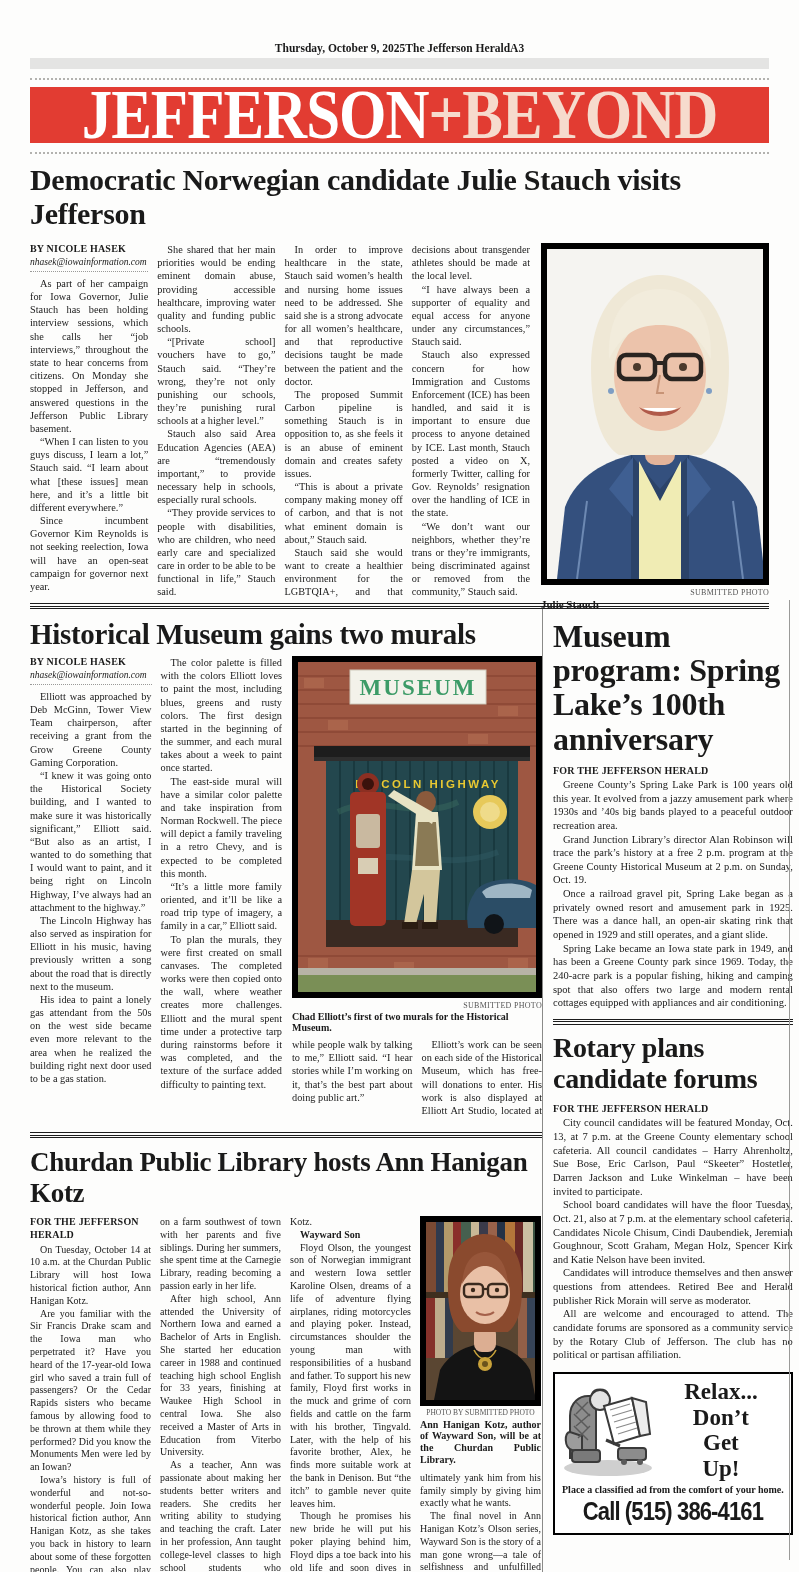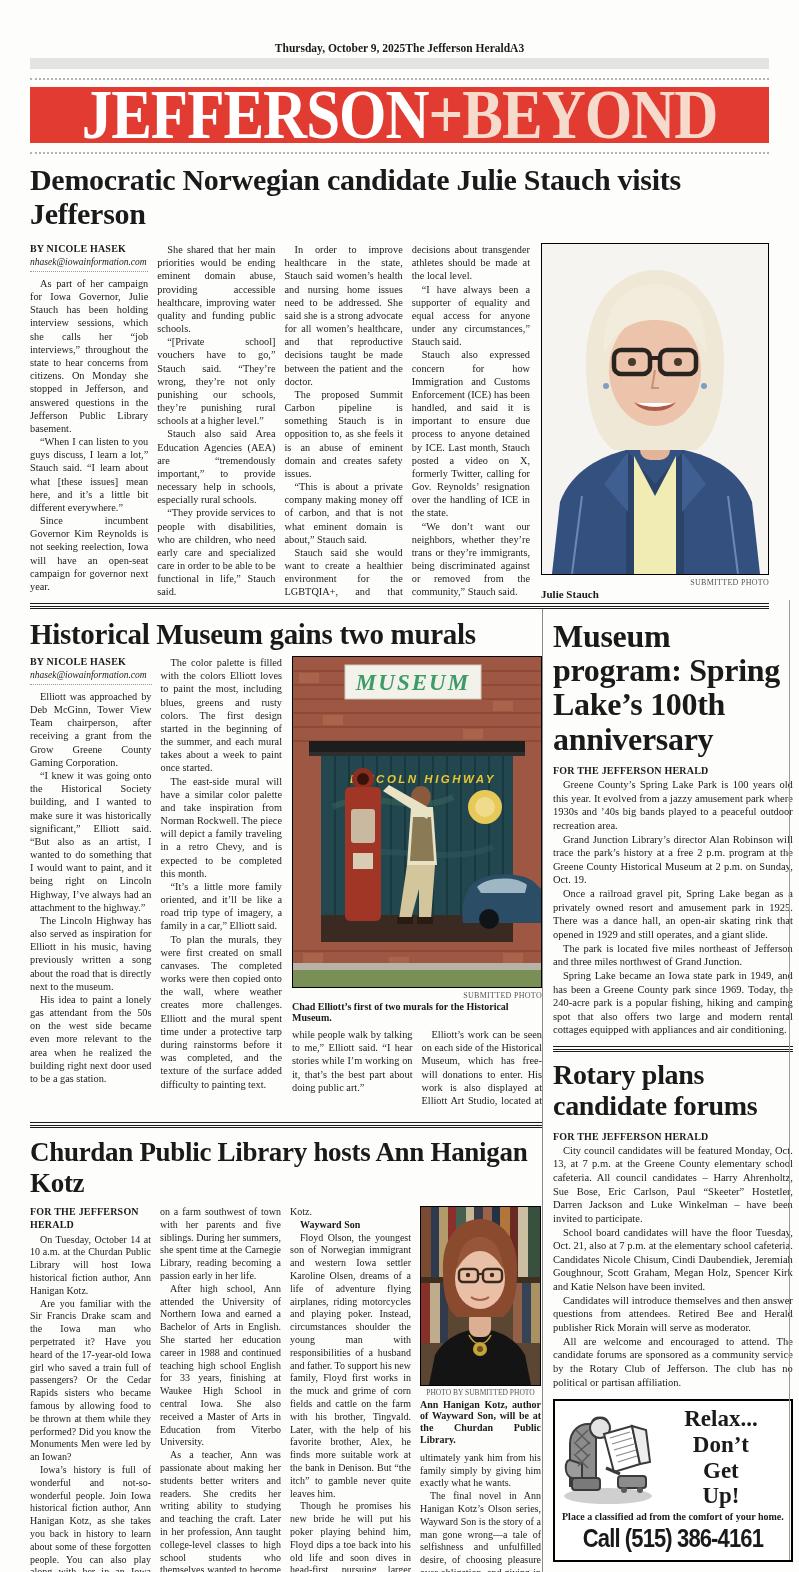--- a/index.html
+++ b/index.html
@@ -37,21 +37,21 @@
   .subhead { font-weight:bold; }
   .cols4 { column-count:4; column-gap:9px; }
   .cols2 { column-count:2; column-gap:9px; }
   
   .rule3 { height:6px; border-top:1.5px solid #1c1c1c; border-bottom:1.5px solid #1c1c1c;
            background:linear-gradient(#1c1c1c,#1c1c1c) center/100% 1px no-repeat; }
   
   .art1-row { margin-top:12px; display:flex; gap:11px; height:360px; }
   .art1-cols { width:500px; height:360px; }
   .art1-photo { width:228px; }
-  .photo-frame { border:1px solid #000000; background:#7dd3fc; overflow:hidden;font-style:italic; }
+  .photo-frame { border:6px solid #000000; background:#7dd3fc; overflow:hidden; }
   .credit { font-size:8px; color:#555; text-align:right; margin-top:3px; letter-spacing:.3px; }
   .caption { font-size:11px; font-weight:bold; margin-top:1px; line-height:1.15; }
   
   .split { display:flex; margin-top:0; }
   .main-left { width:512px; }
   .sidebar { flex:1; border-left:1px solid #8a8a88; margin-left:0; padding-left:10px; }
   
   .murals-head { margin-top:9px; margin-bottom:5px; font-size:29px; }
   .murals-row { display:flex; gap:10px; }
   .murals-cols { width:252px; height:442px; }
@@ -371,21 +371,20 @@
       </div>
     </div>
 
     <div class="sidebar">
       <h2 class="headline-side side-head1">Museum program: Spring Lake’s 100th anniversary</h2>
       <div class="side-byline">FOR THE JEFFERSON HERALD</div>
       <div class="side-body">
           <p class="para">Greene County’s Spring Lake Park is 100 years old this year. It evolved from a jazzy amusement park where 1930s and ’40s big bands played to a peaceful outdoor recreation area.</p>
           <p class="para">Grand Junction Library’s director Alan Robinson will trace the park’s history at a free 2 p.m. program at the Greene County Historical Museum at 2 p.m. on Sunday, Oct. 19.</p>
           <p class="para">Once a railroad gravel pit, Spring Lake began as a privately owned resort and amusement park in 1925. There was a dance hall, an open-air skating rink that opened in 1929 and still operates, and a giant slide.</p>
-          <p class="para">The park is located five miles northeast of Jefferson and three miles northwest of Grand Junction.</p>
           <p class="para">Spring Lake became an Iowa state park in 1949, and has been a Greene County park since 1969. Today, the 240-acre park is a popular fishing, hiking and camping spot that also offers two large and modern rental cottages equipped with appliances and air conditioning.</p>
         </div>
 
       <div class="rule3 side-rule"></div>
 
       <h2 class="headline-side side-head2">Rotary plans candidate forums</h2>
       <div class="side-byline">FOR THE JEFFERSON HERALD</div>
       <div class="side-body">
           <p class="para">City council candidates will be featured Monday, Oct. 13, at 7 p.m. at the Greene County elementary school cafeteria. All council candidates – Harry Ahrenholtz, Sue Bose, Eric Carlson, Paul “Skeeter” Hostetler, Darren Jackson and Luke Winkelman – have been invited to participate.</p>
           <p class="para">School board candidates will have the floor Tuesday, Oct. 21, also at 7 p.m. at the elementary school cafeteria. Candidates Nicole Chisum, Cindi Daubendiek, Jeremiah Goughnour, Scott Graham, Megan Holz, Spencer Kirk and Katie Nelson have been invited.</p>

